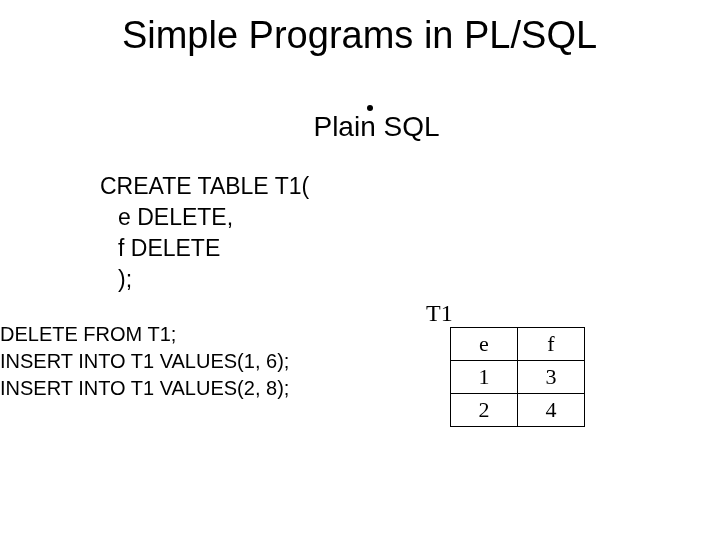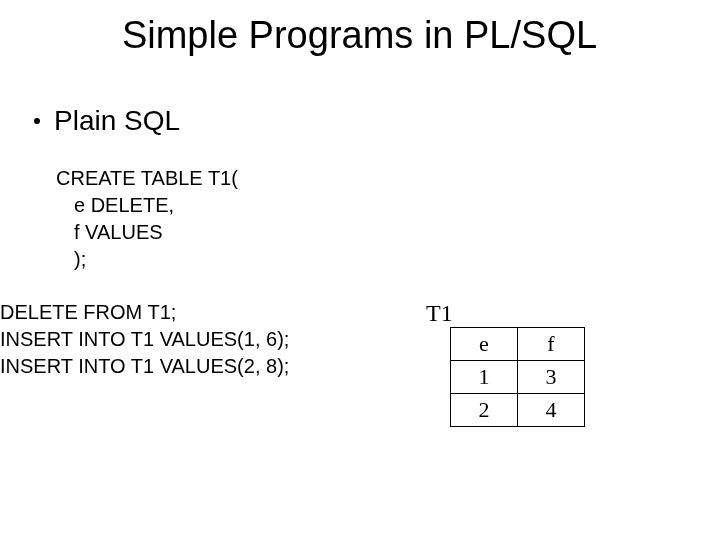--- a/index.html
+++ b/index.html
@@ -21,35 +21,36 @@
     font-size: 38px;
     text-align: center;
     padding-top: 14px;
     letter-spacing: 0px;
   }
   .bullet-row {
     display: flex;
     align-items: center;
     margin-left: 34px;
     margin-top: 48px;
+    flex-direction: column;
   }
   .bullet-dot {
     width: 6px;
     height: 6px;
     background: #000;
     border-radius: 50%;
     margin-right: 14px;
   }
   .bullet-text {
     font-size: 28px;
   }
   .code-block {
-    margin-left: 56px;
+    margin-left: 100px;
     margin-top: 28px;
-    font-size: 20px;
+    font-size: 23px;
     line-height: 1.35;
   }
   .code-indent {
     margin-left: 18px;
   }
   .code-block2 {
     margin-top: 26px;
     font-size: 20px;
     line-height: 1.35;
   }
@@ -85,21 +86,21 @@
   <div class="title">Simple Programs in PL/SQL</div>
 
   <div class="bullet-row">
     <div class="bullet-dot"></div>
     <div class="bullet-text">Plain SQL</div>
   </div>
 
   <div class="code-block">
     <div>CREATE TABLE T1(</div>
     <div class="code-indent">e DELETE,</div>
-    <div class="code-indent">f  VALUES</div>
+    <div class="code-indent">f  DELETE</div>
     <div class="code-indent">);</div>
   </div>
 
   <div class="code-block2">
     <div>DELETE FROM T1;</div>
     <div>INSERT INTO T1 VALUES(1, 6);</div>
     <div>INSERT INTO T1 VALUES(2, 8);</div>
   </div>
 
   <div class="table-wrap">

